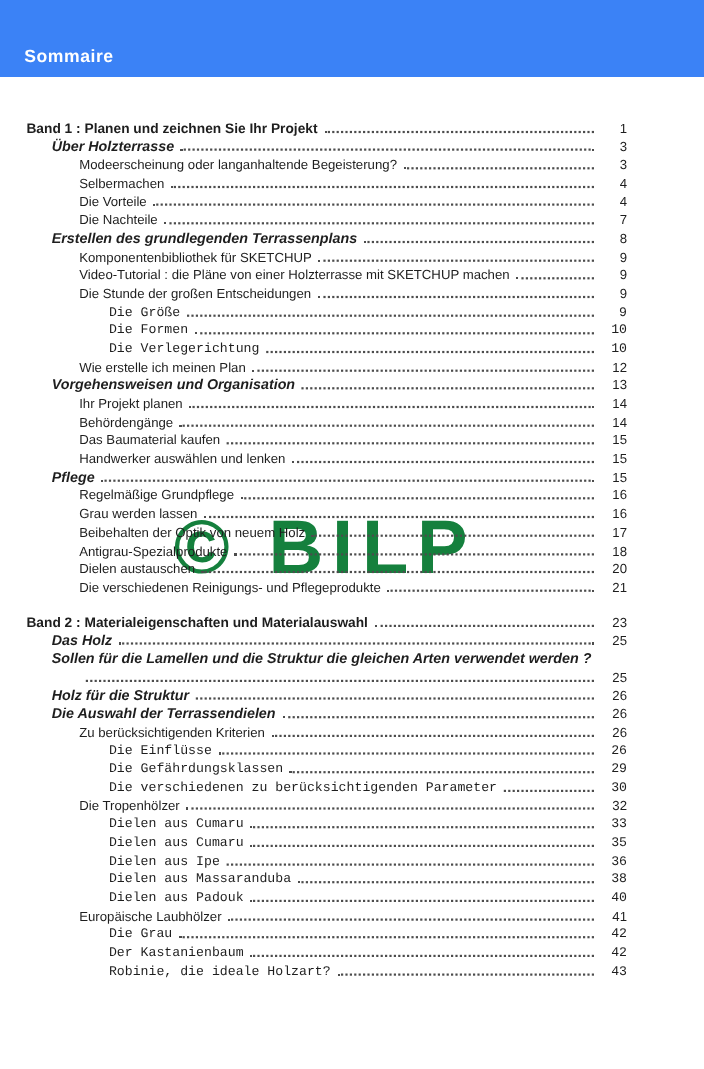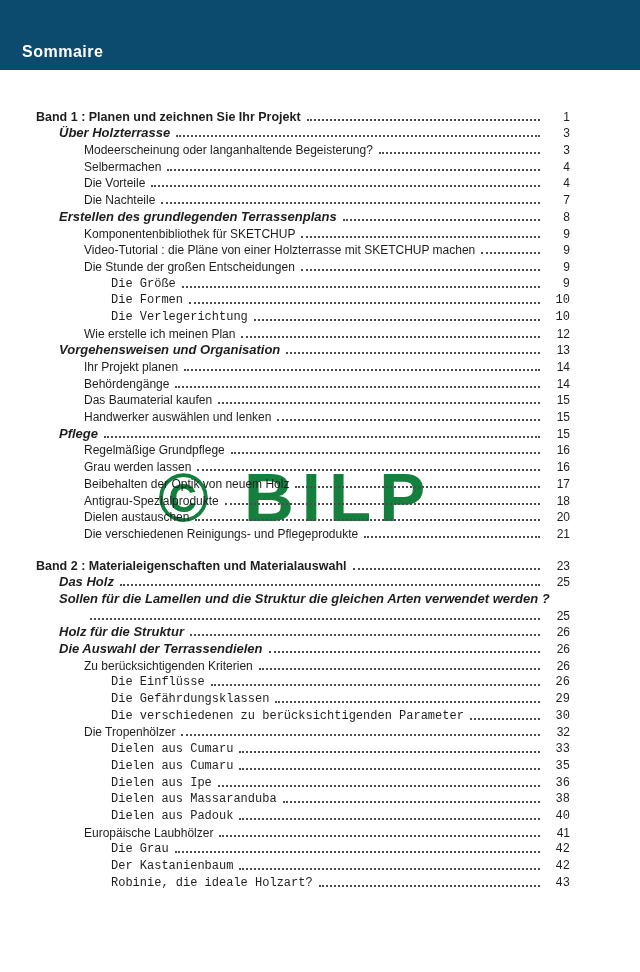--- a/index.html
+++ b/index.html
@@ -1,39 +1,39 @@
 <!DOCTYPE html>
 <html><head>
 <meta charset="utf-8">
 <style>
   * { margin:0; padding:0; box-sizing:border-box; }
   html,body { width:640px; height:972px; background:#ffffff; overflow:hidden;
               font-family:"Liberation Sans","DejaVu Sans",sans-serif; }
 
   .page-header {
-    height:70px; background:#0c4a6e;
+    height:70px; background:#3b82f6;
     display:flex; align-items:flex-end;
     padding:0 0 9px 22px;
   }
   .page-header h1 {
     color:#ffffff; font-size:16px; font-weight:bold; letter-spacing:0.5px;
   }
 
   .toc-wrap {
     position:relative;
     padding:37px 70px 0 24px;
   }
 
   .watermark {
     position:absolute; left:158px; top:388px;
     font-size:69px; font-weight:bold; letter-spacing:8px;
     color:#15803d; z-index:0; user-select:none; white-space:nowrap;
   }
 
-  #toc-list { position:relative; z-index:1;margin-left:12px; }
+  #toc-list { position:relative; z-index:1; }
 
   .row {
     display:flex; align-items:flex-end;
     height:16.7px; font-size:12px; color:#1e1e1e;
     white-space:nowrap;
   }
   .lvl0 { padding-left:0; }
   .lvl1 { padding-left:23px; }
   .lvl2 { padding-left:48px; }
   .lvl3 { padding-left:75px;font-family:Liberation Mono, monospace; }

